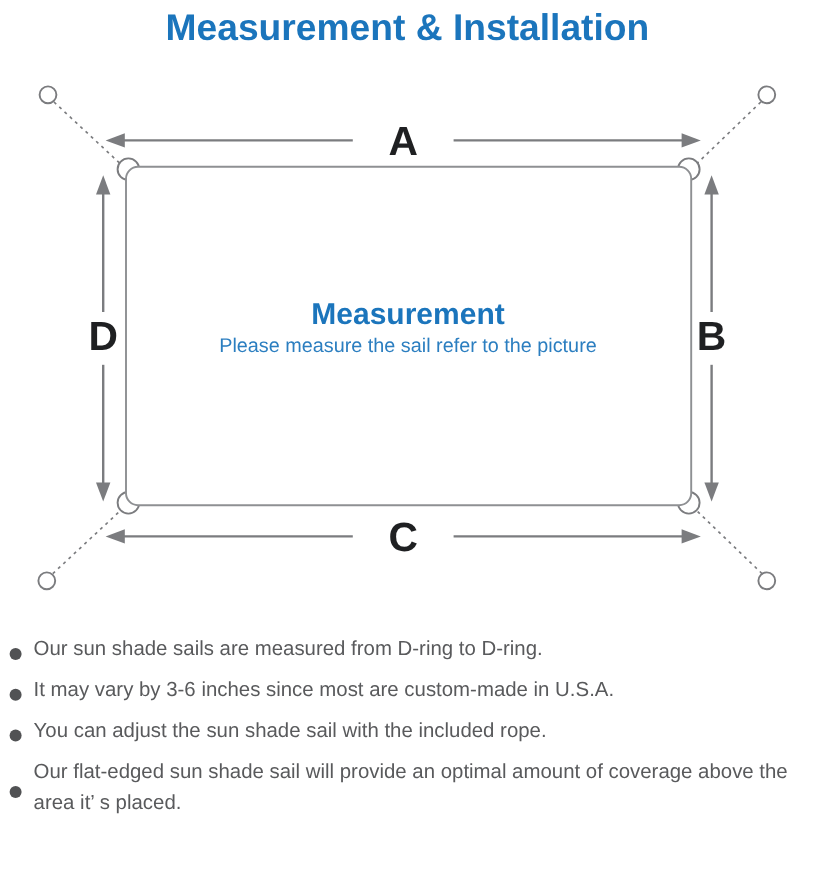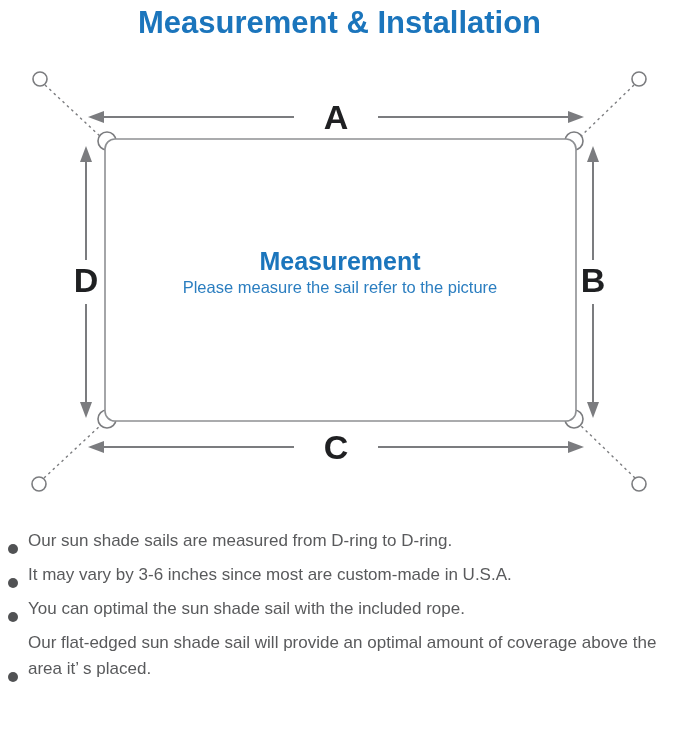--- a/index.html
+++ b/index.html
@@ -33,21 +33,21 @@
   }
   .notes {
     position: absolute;
     top: 524px;
     left: 0;
     width: 679px;
     padding-top: 4px;
   }
   .note {
     display: flex;
-    align-items: flex-end;
+    align-items: center;
     margin: 0 0 8px 0;
     padding: 0 10px 0 8px;
     color: #595a5c;
     font-size: 17px;
     line-height: 26px;
   }
   .dot {
     flex: none;
     width: 10px;
     height: 10px;
@@ -150,21 +150,21 @@
     <div class="note">
       <span class="dot"></span>
       <span class="note-text">Our sun shade sails are measured from D-ring to D-ring.</span>
     </div>
     <div class="note">
       <span class="dot"></span>
       <span class="note-text">It may vary by 3-6 inches since most are custom-made in U.S.A.</span>
     </div>
     <div class="note">
       <span class="dot"></span>
-      <span class="note-text">You can optimal the sun shade sail with the included rope.</span>
+      <span class="note-text">You can adjust the sun shade sail with the included rope.</span>
     </div>
     <div class="note">
       <span class="dot"></span>
       <span class="note-text">Our flat-edged sun shade sail will provide an optimal amount of coverage above the area it’ s placed.</span>
     </div>
   </div>
 
 </div>
 
 </body></html>

